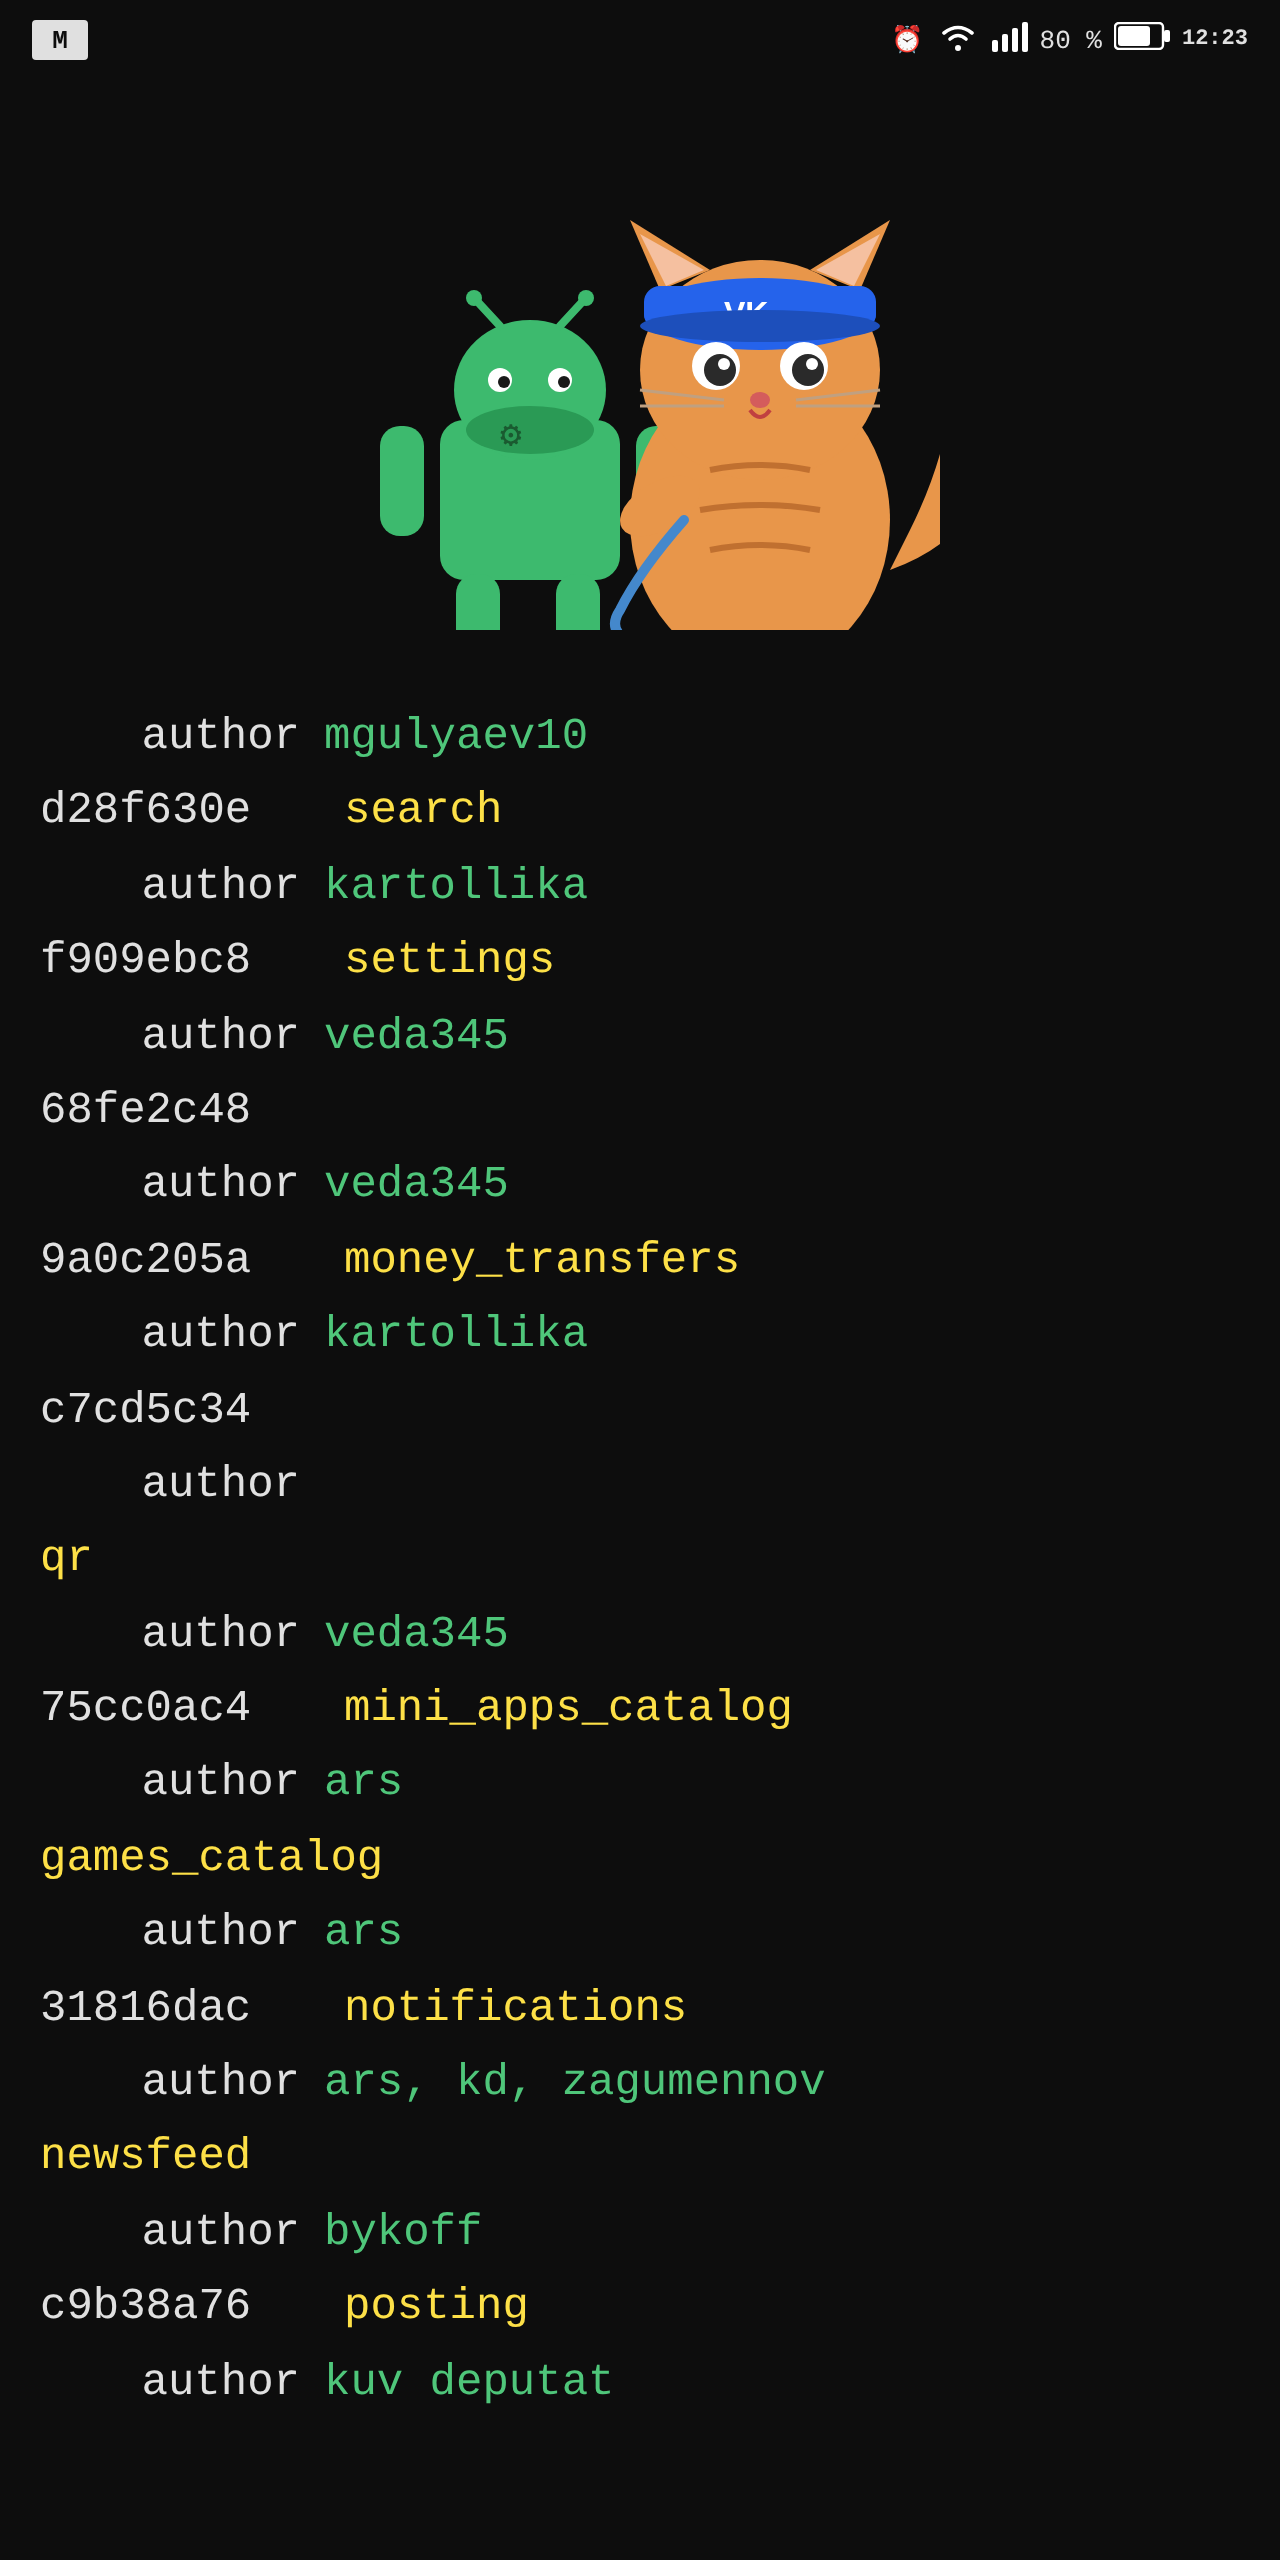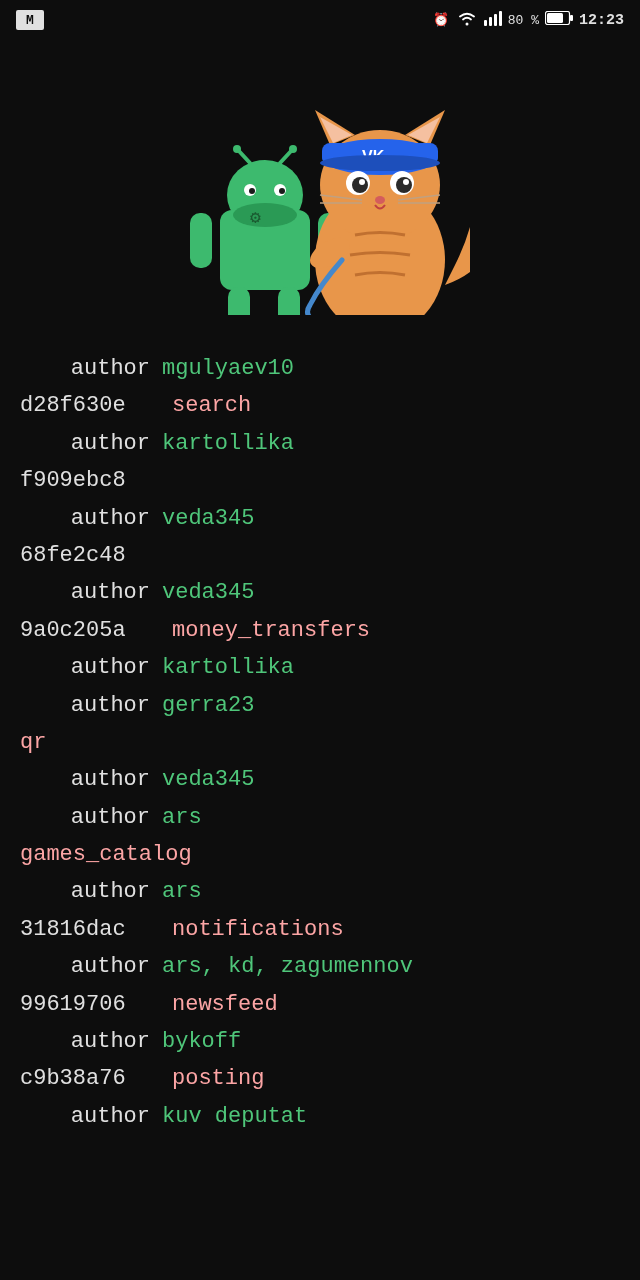--- a/index.html
+++ b/index.html
@@ -39,21 +39,21 @@
       font-weight: bold;
     }
     .status-right {
       display: flex;
       align-items: center;
       gap: 6px;
       font-size: 13px;
       color: #e0e0e0;
     }
     .status-time {
-      font-size: 15px;
+      font-size: 11px;
       font-weight: bold;
       color: #e0e0e0;
     }
 
     
     .hero {
       display: flex;
       justify-content: center;
       align-items: center;
       padding: 20px 0 30px 0;
@@ -81,21 +81,21 @@
       color: #e0e0e0;
       margin-right: 12px;
       flex-shrink: 0;
       min-width: 140px;
     }
     .author-name {
       color: #4fc67a;
       text-align: center;
     }
     .branch-name {
-      color: #fca5a5;
+      color: #fde047;
     }
 
     
     .cat-svg {
       width: 300px;
       height: 260px;
     }
   </style>
 </head>
 <body>
@@ -222,20 +222,21 @@
     <div class="commit-row">
       <span class="hash">d28f630e</span>
       <span class="branch-name">search</span>
     </div>
     <div class="commit-row">
       <span class="label">author</span>
       <span class="author-name">kartollika</span>
     </div>
     <div class="commit-row">
       <span class="hash">f909ebc8</span>
+      <span class="branch-name">settings</span>
     </div>
     <div class="commit-row">
       <span class="label">author</span>
       <span class="author-name">veda345</span>
     </div>
     <div class="commit-row">
       <span class="hash">68fe2c48</span>
     </div>
     <div class="commit-row">
       <span class="label">author</span>
@@ -243,31 +244,35 @@
     </div>
     <div class="commit-row">
       <span class="hash">9a0c205a</span>
       <span class="branch-name">money_transfers</span>
     </div>
     <div class="commit-row">
       <span class="label">author</span>
       <span class="author-name">kartollika</span>
     </div>
     <div class="commit-row">
-    </div>
-    <div class="commit-row">
-      <span class="label">author</span>
-      <span class="author-name">gerra23</span>
+      <span class="hash">c7cd5c34</span>
+    </div>
+    <div class="commit-row">
+      <span class="label">author</span>
     </div>
     <div class="commit-row">
       <span class="branch-name">qr</span>
     </div>
     <div class="commit-row">
       <span class="label">author</span>
       <span class="author-name">veda345</span>
+    </div>
+    <div class="commit-row">
+      <span class="hash">75cc0ac4</span>
+      <span class="branch-name">mini_apps_catalog</span>
     </div>
     <div class="commit-row">
       <span class="label">author</span>
       <span class="author-name">ars</span>
     </div>
     <div class="commit-row">
       <span class="branch-name">games_catalog</span>
     </div>
     <div class="commit-row">
       <span class="label">author</span>
@@ -275,21 +280,20 @@
     </div>
     <div class="commit-row">
       <span class="hash">31816dac</span>
       <span class="branch-name">notifications</span>
     </div>
     <div class="commit-row">
       <span class="label">author</span>
       <span class="author-name">ars, kd, zagumennov</span>
     </div>
     <div class="commit-row">
-      <span class="hash">99619706</span>
       <span class="branch-name">newsfeed</span>
     </div>
     <div class="commit-row">
       <span class="label">author</span>
       <span class="author-name">bykoff</span>
     </div>
     <div class="commit-row">
       <span class="hash">c9b38a76</span>
       <span class="branch-name">posting</span>
     </div>

